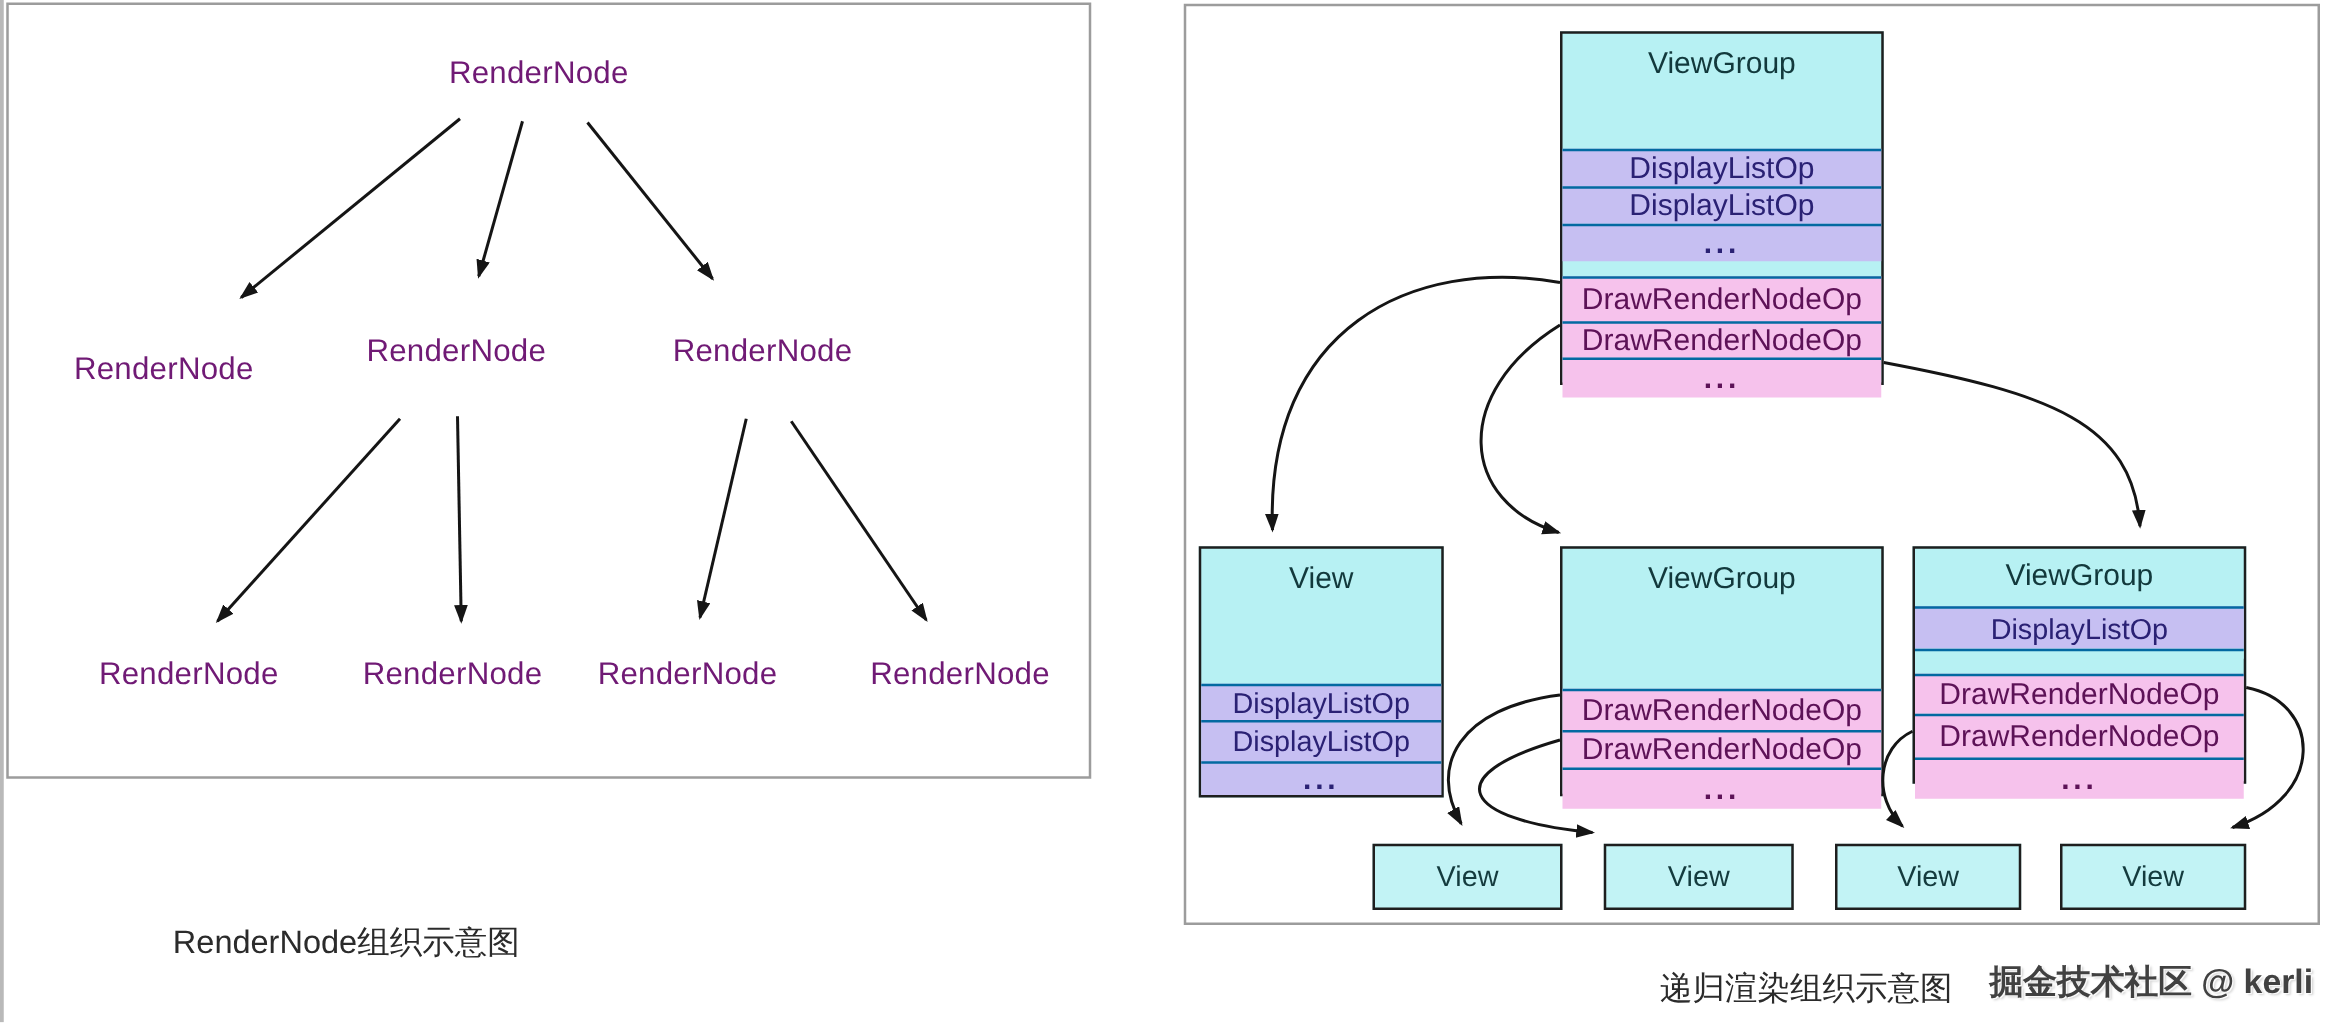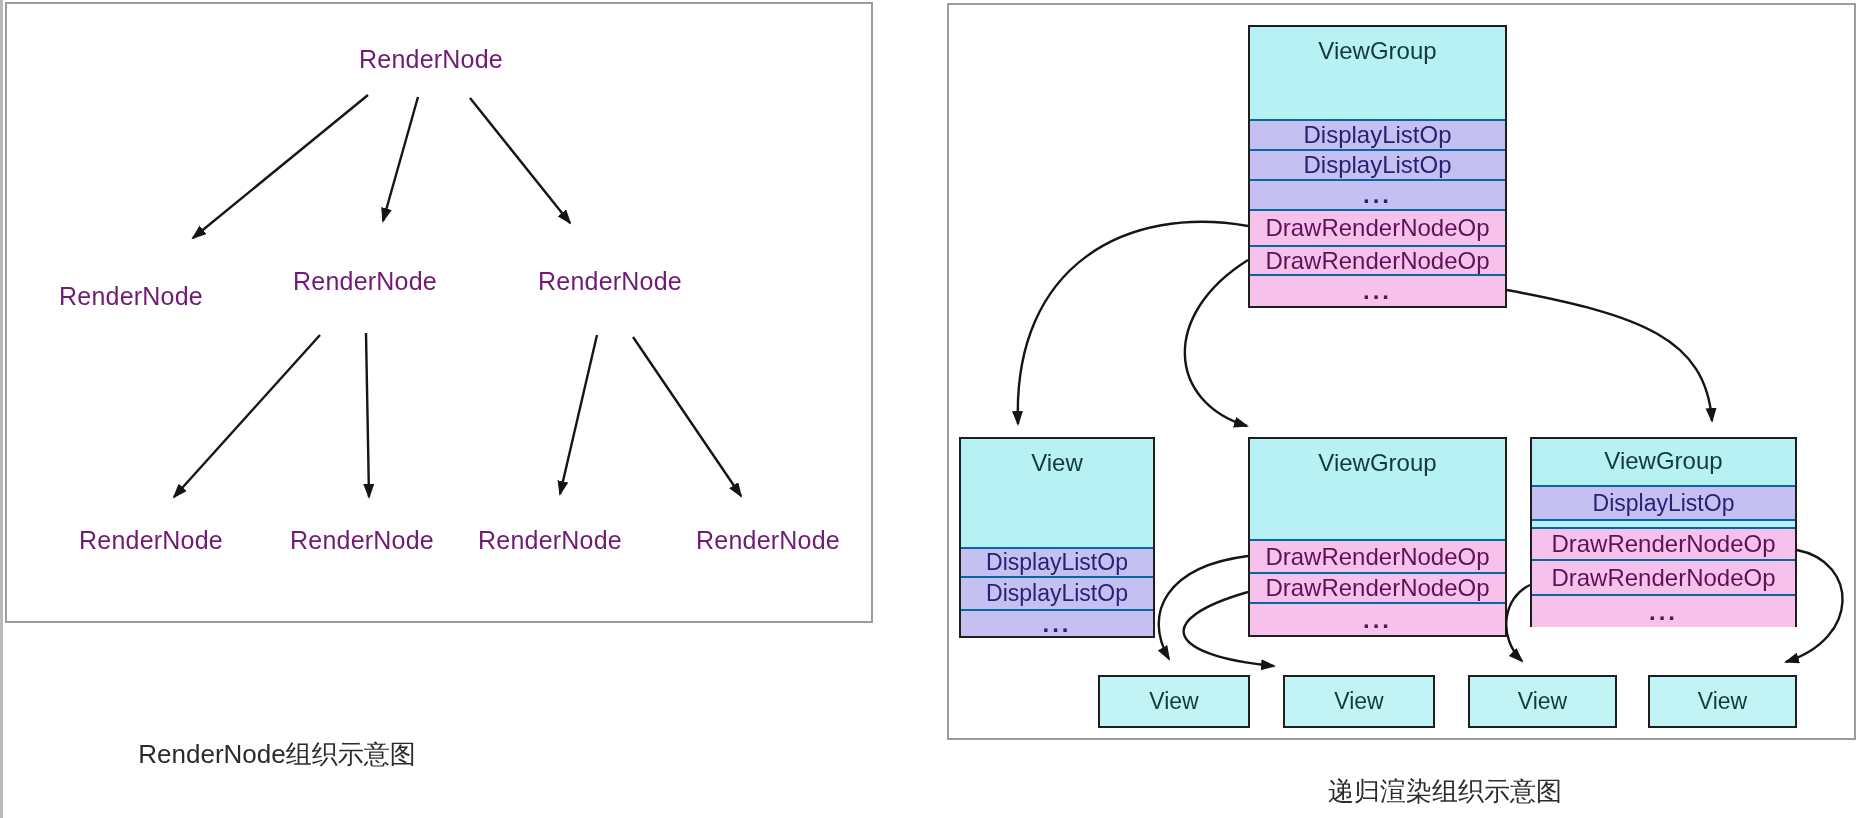--- a/index.html
+++ b/index.html
@@ -14,21 +14,21 @@
   .caption{position:absolute;transform:translate(-50%,-50%);white-space:nowrap;
        font-size:26px;color:#2b2b2b;}
   .watermark{position:absolute;transform:translate(-50%,-50%);white-space:nowrap;
        font-size:27px;font-weight:600;color:#414141;
        text-shadow:1px 1px 0 rgba(255,255,255,.85), 2px 2px 2px rgba(0,0,0,.18);}
   .obox{position:absolute;border:2px solid #1e1e1e;box-sizing:border-box;background:#b7f1f3;}
   .row{position:absolute;left:0;right:0;box-sizing:border-box;border-top:2px solid #0369a1;
        display:flex;align-items:center;justify-content:center;
        font-size:24px;white-space:nowrap;overflow:hidden;}
   .row.lav{background:#c6bff2;color:#2a2174;}
-  .row.pink{background:#f6c2ec;color:#5d1257;}
+  .row.pink{background:#f6c2ec;color:#5d1257;margin-top:12px;}
   .row.cyan{background:#b7f1f3;}
   .hdr{position:absolute;left:0;right:0;top:0;display:flex;justify-content:center;
        font-size:24px;color:#12393c;}
   .hdr.pad{padding-top:10px;}
   .vbox{position:absolute;border:2px solid #1e1e1e;box-sizing:border-box;background:#c2f3f5;
         display:flex;align-items:center;justify-content:center;font-size:23px;color:#143b3e;}
   .dots{letter-spacing:3px;font-weight:700;}
   svg{position:absolute;left:0;top:0;}
 </style>
 </head>
@@ -87,20 +87,21 @@
     <div class="row pink" style="top:120px;height:35px;">DrawRenderNodeOp</div>
     <div class="row pink dots" style="top:155px;height:33px;">...</div>
   </div>
 
   <div class="vbox" style="left:1098px;top:675px;width:152px;height:53px;">View</div>
   <div class="vbox" style="left:1283px;top:675px;width:152px;height:53px;">View</div>
   <div class="vbox" style="left:1468px;top:675px;width:149px;height:53px;">View</div>
   <div class="vbox" style="left:1648px;top:675px;width:149px;height:53px;">View</div>
 
   <div class="caption" style="left:1445px;top:791px;">递归渲染组织示意图</div>
+  <div class="watermark" style="left:1721px;top:785px;">掘金技术社区 @ kerli</div>
 
   <svg width="1862" height="818" viewBox="0 0 1862 818">
     <defs>
       <marker id="ah" markerUnits="userSpaceOnUse" markerWidth="20" markerHeight="16" refX="13" refY="5.5" orient="auto">
         <path d="M0,0 L15,5.5 L0,11 z" fill="#151515"></path>
       </marker>
     </defs>
     <g stroke="#151515" stroke-width="2.4" fill="none">
 
       <line x1="368" y1="95" x2="193" y2="238" marker-end="url(#ah)"></line>

